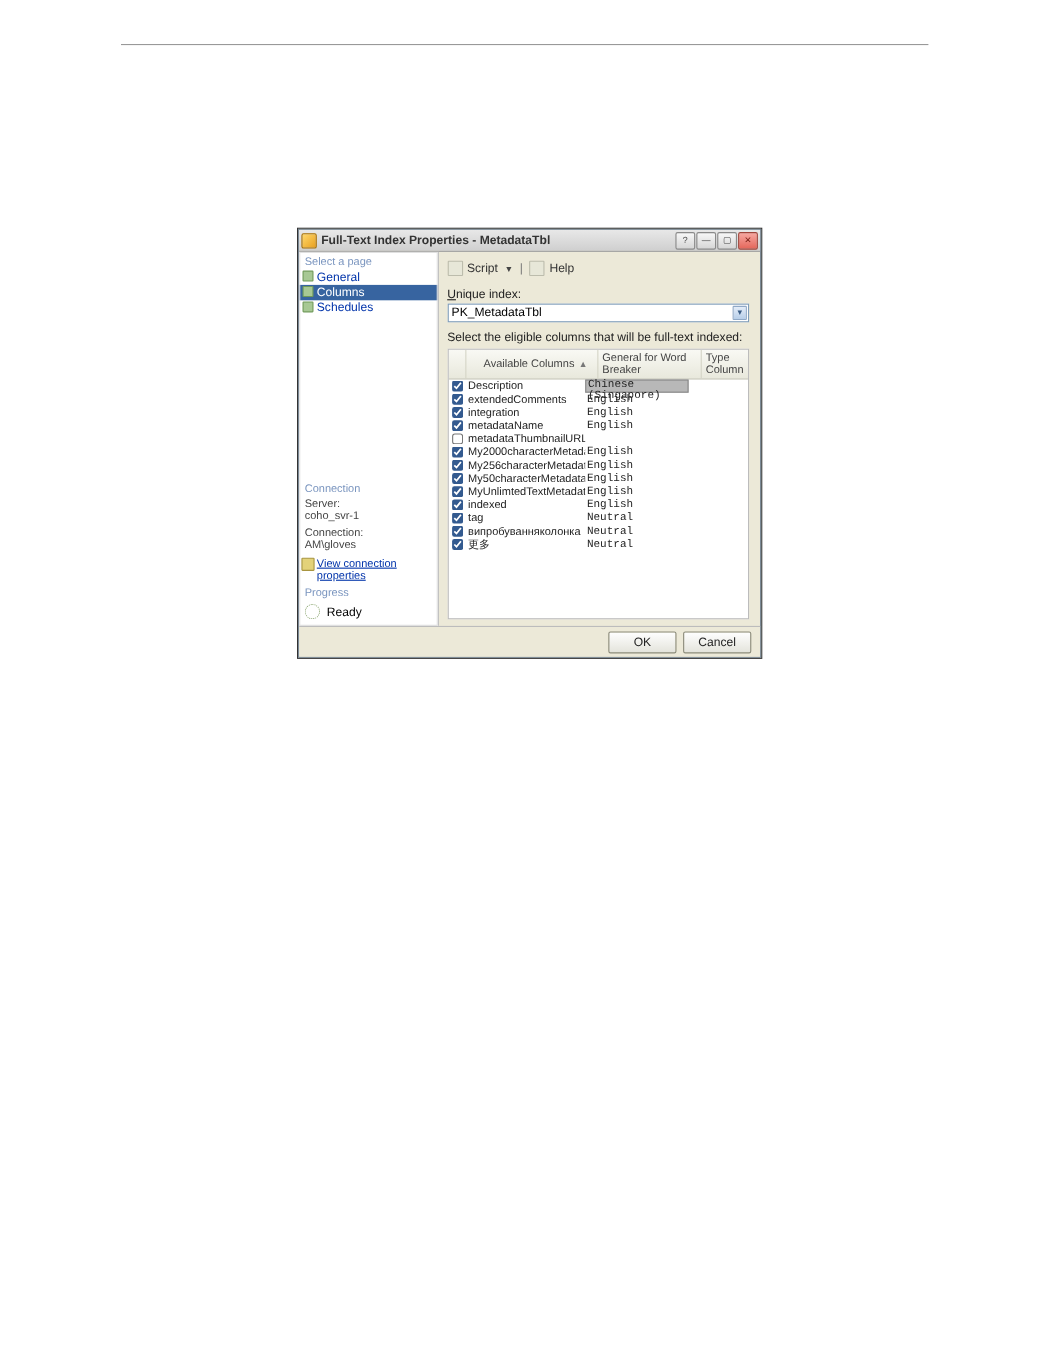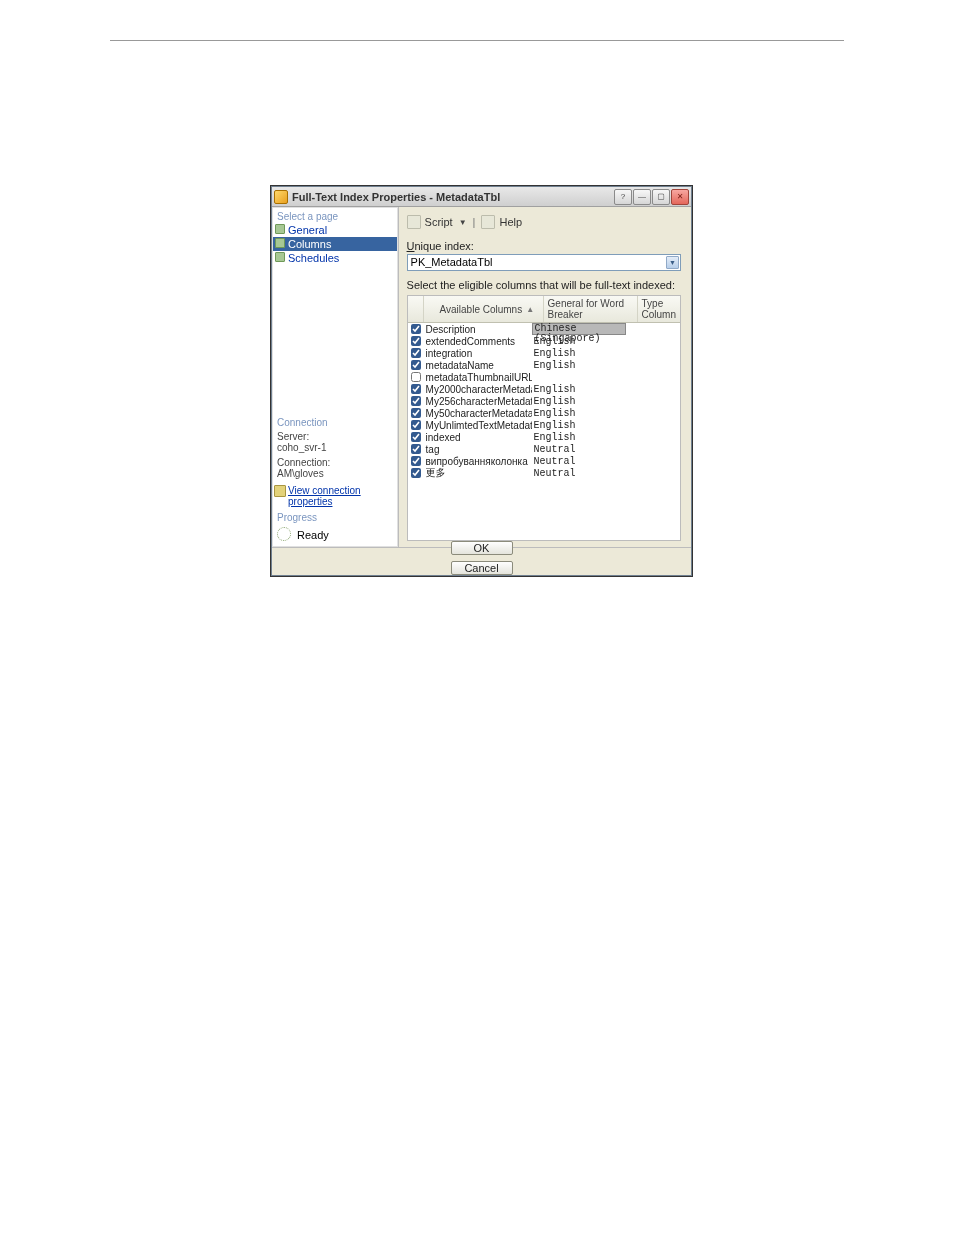--- a/index.html
+++ b/index.html
@@ -13,21 +13,21 @@
     }
     .page-rule {
       position: absolute;
       top: 40px;
       left: 110px;
       right: 110px;
       border-top: 1px solid #999;
     }
     .dialog {
       position: absolute;
-      top: 186px;
+      top: 208px;
       left: 271px;
       width: 421px;
       height: 390px;
       background: #ece9d8;
       border: 1px solid #708090;
       box-shadow: 0 0 0 1px #333;
     }
     .titlebar {
       height: 20px;
       background: linear-gradient(to bottom, #e8e8e8, #cfcfcf);
@@ -280,21 +280,20 @@
     .gc3 { flex: 1; }
     .button-row {
       height: 28px;
       border-top: 1px solid #bcbcbc;
       display: flex;
       justify-content: flex-end;
       align-items: center;
       gap: 6px;
       padding: 0 8px;
       background: #ece9d8;
-      flex-direction: column;
     }
     .btn {
       min-width: 62px;
       height: 20px;
       background: linear-gradient(to bottom, #fefefe, #e4e4dc);
       border: 1px solid #8b8b7b;
       border-radius: 2px;
       font-size: 11px;
       color: #222;
       cursor: pointer;

